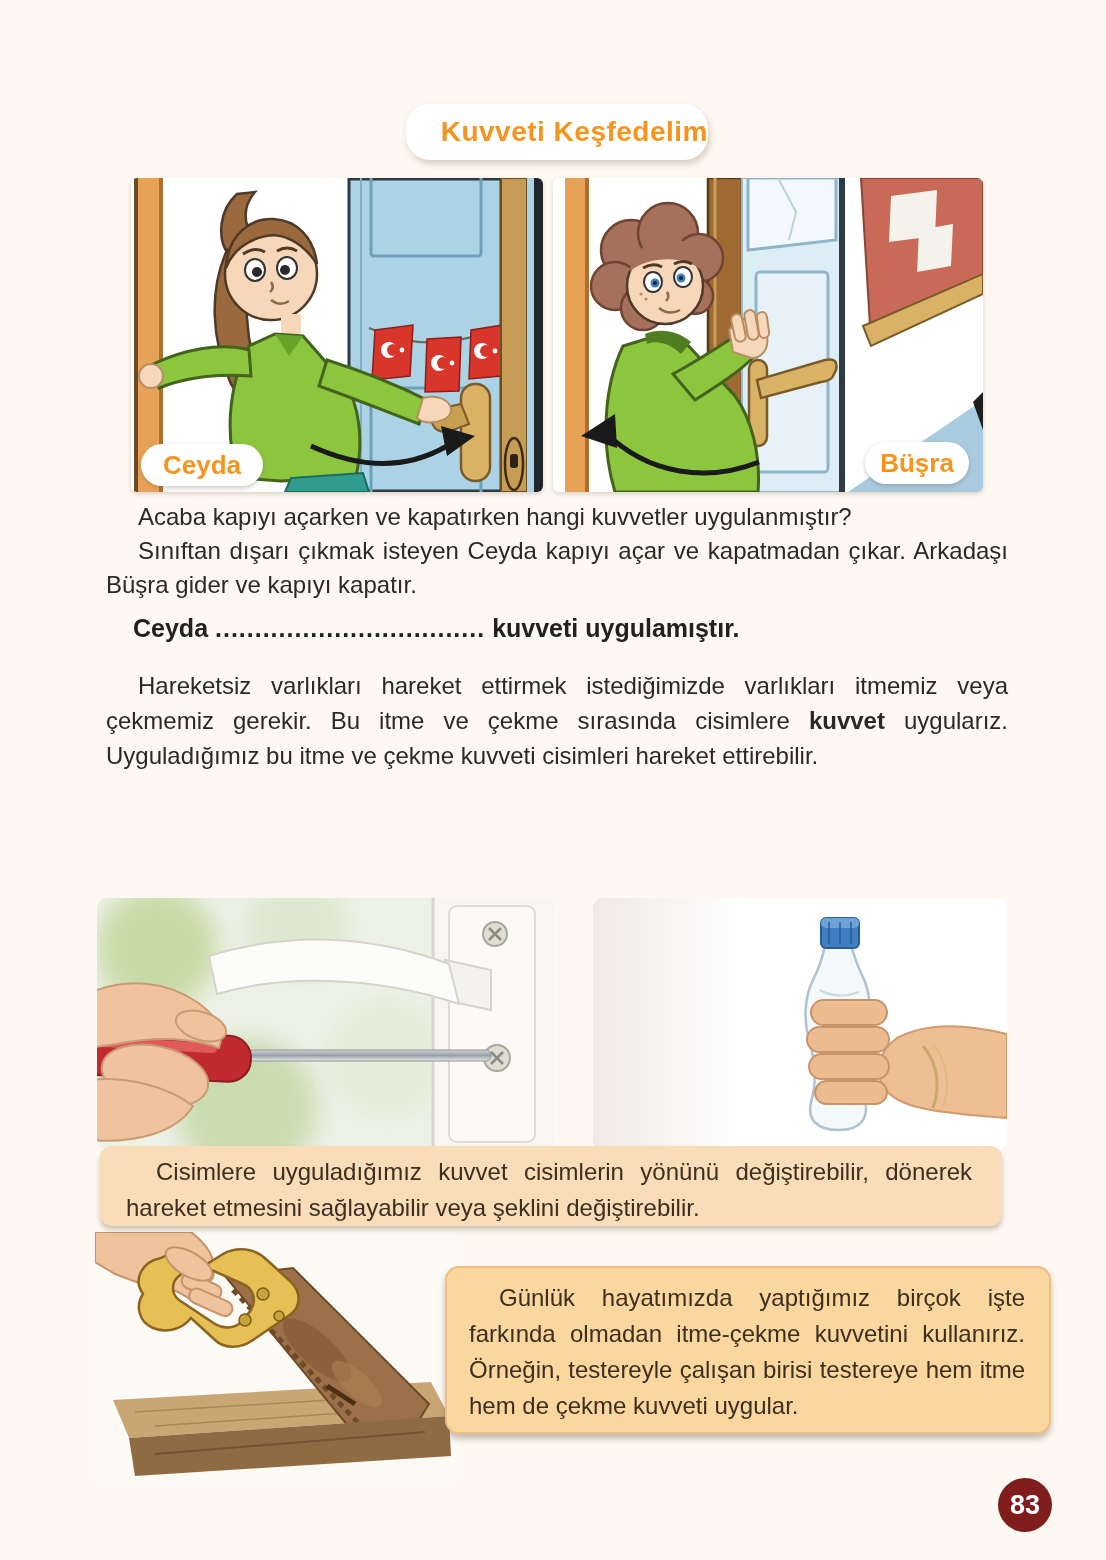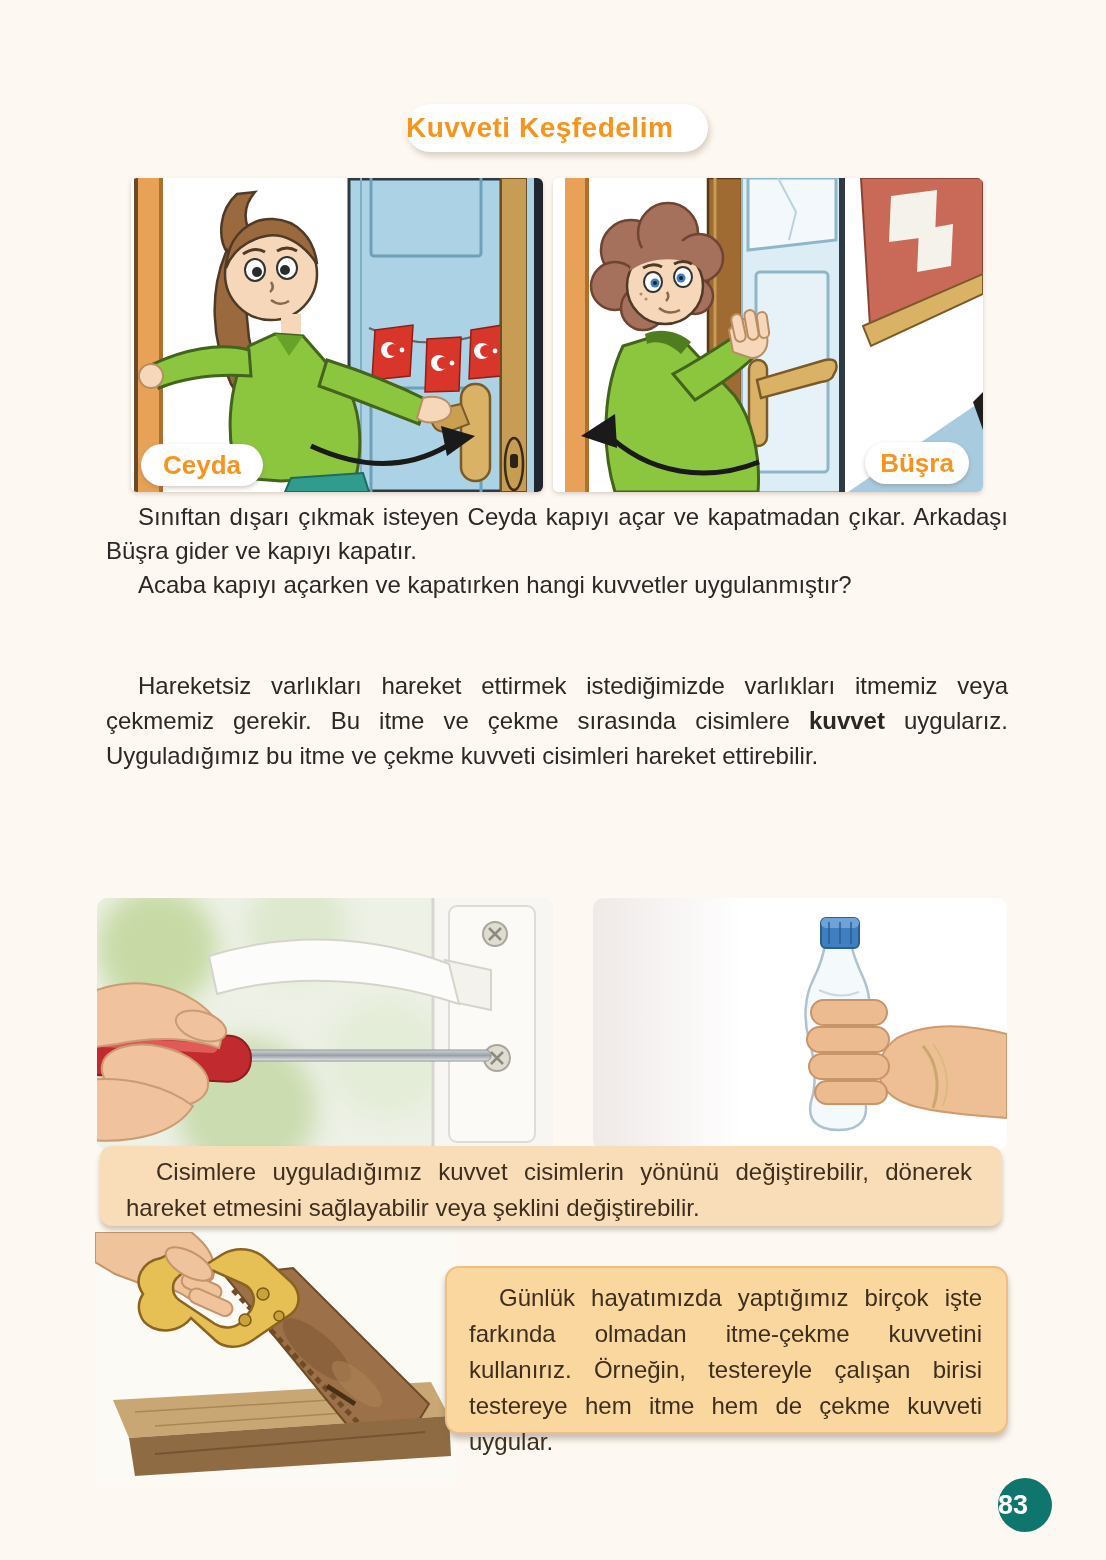--- a/index.html
+++ b/index.html
@@ -5,24 +5,24 @@
   * { margin:0; padding:0; box-sizing:border-box; }
   html,body { width:1106px; height:1560px; }
   body {
     position:relative;
     background:#FDF8F1;
     font-family:"Liberation Sans", sans-serif;
     color:#2B2826;
     overflow:hidden;
   }
   .title-pill {
-    position:absolute; left:406px; top:104px; width:302px; height:48px;
+    position:absolute; left:406px; top:104px; width:302px; height:56px;
     background:#ffffff; border-radius:24px;
     box-shadow:2px 4px 6px rgba(150,130,110,0.35);
-    display:flex; align-items:center; justify-content:flex-start;
+    display:flex; align-items:center; justify-content:flex-end;
     color:#F7941E; font-size:28px; font-weight:bold; letter-spacing:0.5px;
   }
   .comic-panel {
     position:absolute; top:178px; height:314px;
     border-radius:6px; overflow:hidden;
     box-shadow:0 2px 4px rgba(120,100,80,0.25);
     background:#fff;
   }
   #panel-ceyda { left:131px; width:412px; }
   #panel-busra { left:553px; width:430px; }
@@ -59,29 +59,29 @@
     font-size:24px; line-height:36px; text-align:justify; color:#3D2E1E;
     z-index:5;
   }
   .callout p { text-indent:30px; }
   #callout-direction {
     left:100px; top:1146px; width:902px; height:80px;
     background:#F9DCB8; padding:8px 30px 0 26px;
     box-shadow:0 4px 5px rgba(120,100,80,0.35);
   }
   #callout-daily {
-    left:445px; top:1266px; width:563px; height:168px;
+    left:445px; top:1266px; width:606px; height:168px;
     background:#FBD7A0; border:2px solid #EDBE85; border-radius:14px;
     padding:12px 24px 0 22px;
     box-shadow:0 5px 6px rgba(120,100,80,0.4);
   }
   .page-badge {
     position:absolute; left:998px; top:1478px; width:54px; height:54px;
-    background:#0f766e; border-radius:50%;
-    display:flex; align-items:center; 
+    background:#7f1d1d; border-radius:50%;
+    display:flex; align-items:center; justify-content:center;
     color:#ffffff; font-size:27px; font-weight:bold;
   }
   .b { font-weight:bold; }
 </style>
 </head>
 <body>
 
 <div class="title-pill">
   <span>Kuvveti Keşfedelim</span>
 </div>
@@ -221,25 +221,30 @@
       <path d="M52 254 C 96 298 156 304 206 284" stroke="#1A1A1A" stroke-width="5" fill="none"></path>
       <polygon points="28,258 62,236 64,270" fill="#1A1A1A"></polygon>
     </g>
   </svg>
   <div class="char-label" id="label-busra">
     <span>Büşra</span>
   </div>
 </div>
 
 <div class="textblock" id="intro-block">
+  <p>Acaba kapıyı açarken ve kapatırken hangi kuvvetler uygulanmıştır?</p>
   <p>Sınıftan dışarı çıkmak isteyen Ceyda kapıyı açar ve kapatmadan çıkar. Arkadaşı Büşra gider ve kapıyı kapatır.</p>
-  <p>Acaba kapıyı açarken ve kapatırken hangi kuvvetler uygulanmıştır?</p>
 </div>
 
 <div class="blanks">
+  <div>
+    <span class="b">Ceyda</span>
+    <span class="dots">..................................</span>
+    <span class="b">kuvveti uygulamıştır.</span>
+  </div>
 </div>
 
 <div class="textblock" id="body-block">
   <p><span>Hareketsiz varlıkları hareket ettirmek istediğimizde varlıkları itmemiz veya çekmemiz gerekir. Bu itme ve çekme sırasında cisimlere </span><span class="b">kuvvet</span><span> uygularız. Uyguladığımız bu itme ve çekme kuvveti cisimleri hareket ettirebilir.</span></p>
 </div>
 
 <div class="photo" id="photo-screwdriver">
   <svg viewBox="0 0 456 252">
     <defs>
       <filter id="blur12" x="-40%" y="-40%" width="180%" height="180%">

